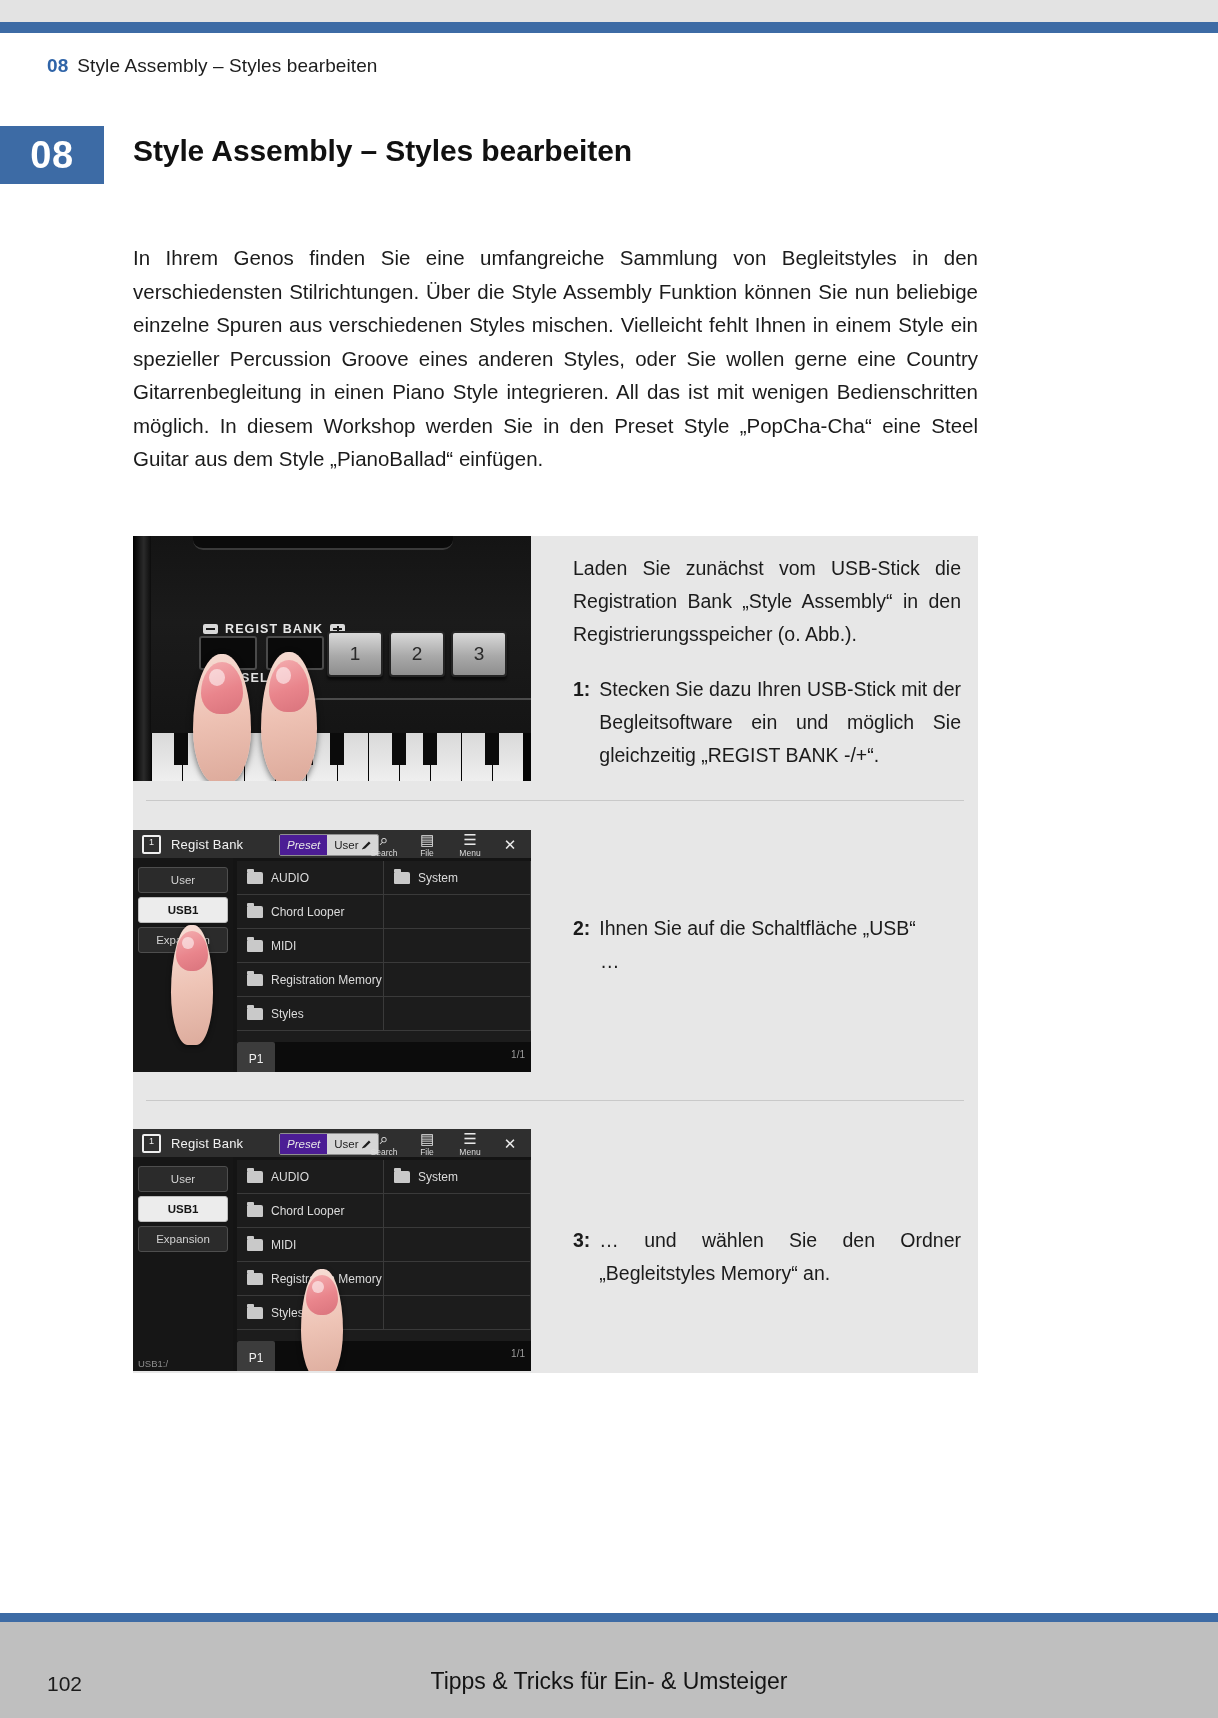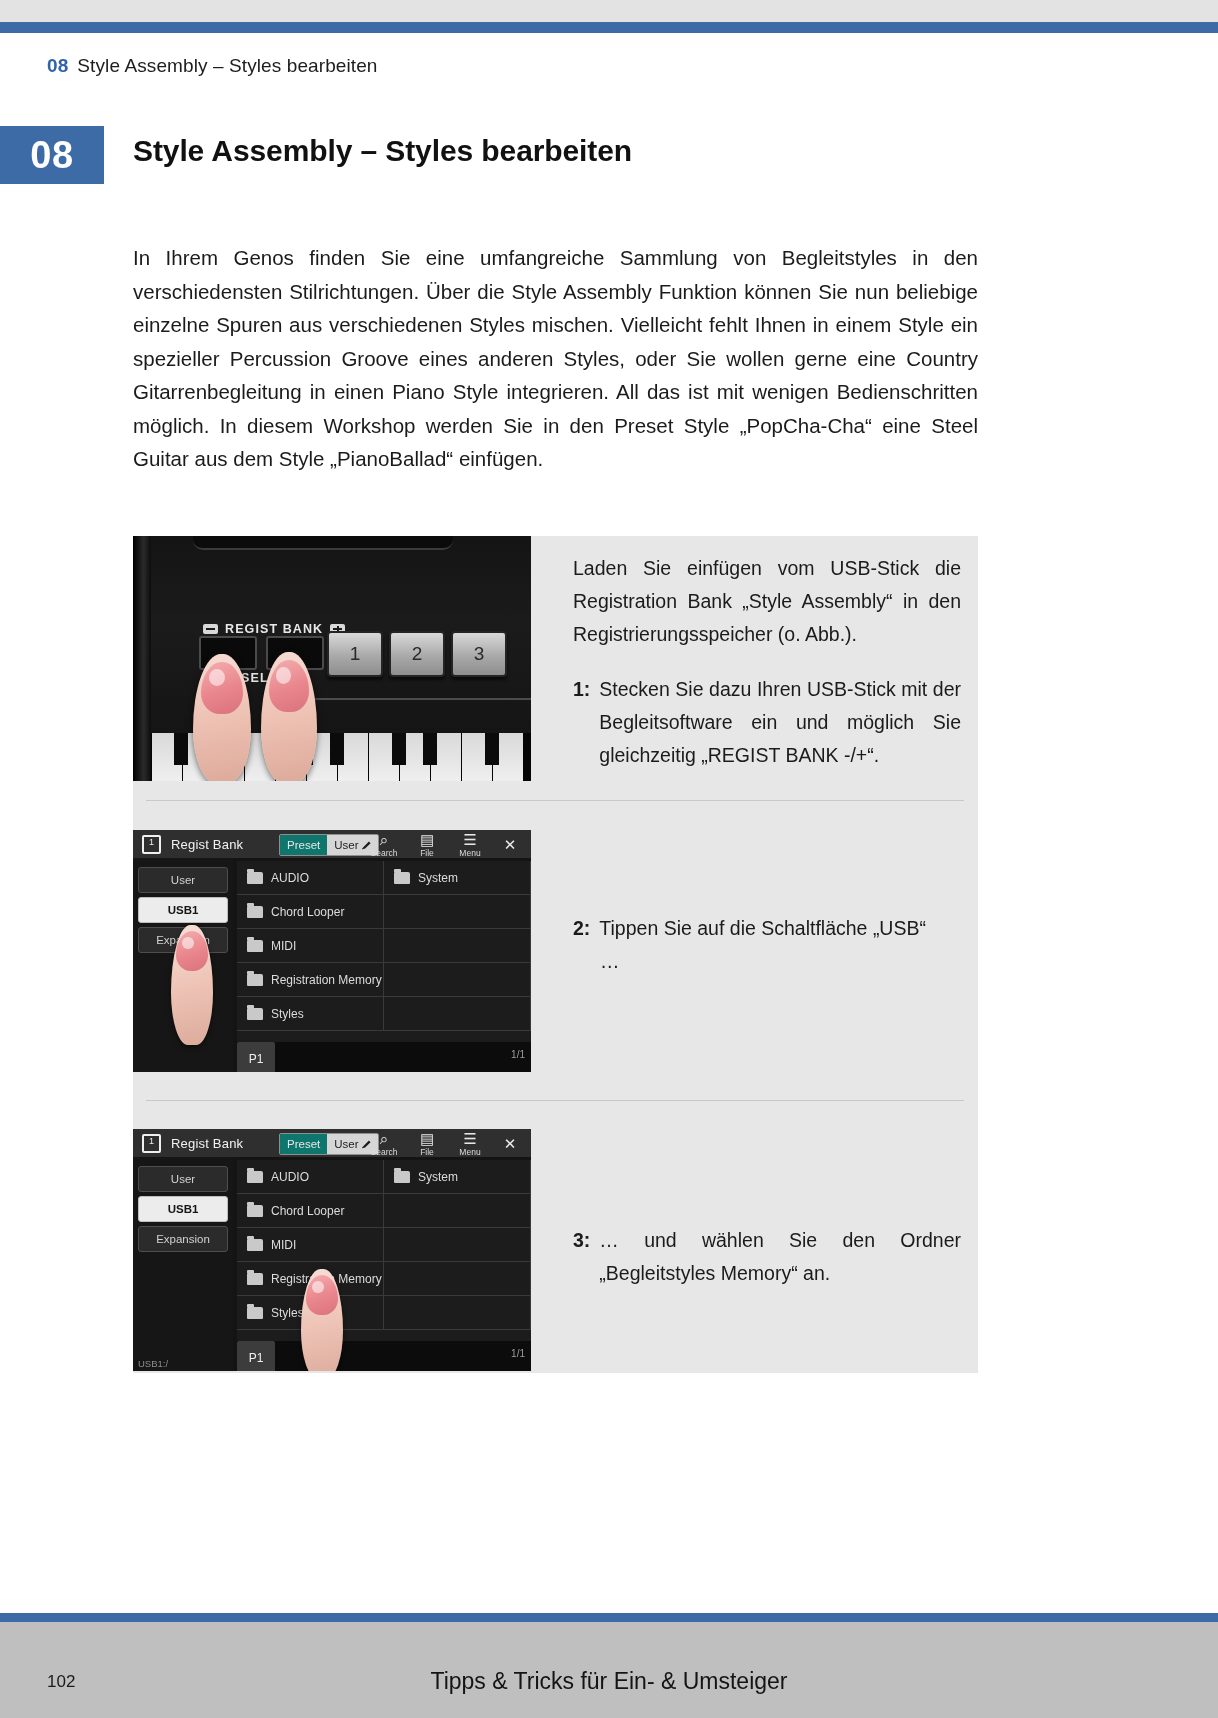--- a/index.html
+++ b/index.html
@@ -319,21 +319,21 @@
     border-radius: 2px;
     overflow: hidden;
   }
   .seg {
     padding: 0 7px;
     font-size: 11.5px;
     display: flex;
     align-items: center;
     white-space: nowrap;
   }
-  .seg.off { background: #0f766e; color: #e6e6e6; }
+  .seg.off { background: #4c1d95; color: #e6e6e6; font-style: italic; }
   .seg.on  { background: #d6d6d6; color: #1d1d1d; }
   .pencil-glyph {
     display: inline-block;
     margin-left: 3px;
     width: 9px; height: 9px;
     background: #1d1d1d;
     clip-path: polygon(0% 100%, 22% 72%, 82% 12%, 100% 30%, 40% 90%);
   }
   .lcd-tools {
     position: absolute;
@@ -480,21 +480,21 @@
   }
   .footer-bar {
     position: absolute;
     left: 0; top: 1622px;
     width: 1218px; height: 96px;
     background: #bfbfbf;
   }
   .footer-page {
     position: absolute;
     left: 47px; top: 1672px;
-    font-size: 17px;
+    font-size: 21px;
     color: #1b1b1b;
   }
   .footer-title {
     position: absolute;
     left: 0; top: 1668px;
     width: 1218px;
     text-align: center;
     font-size: 23px;
     color: #141414;
   }
@@ -565,21 +565,21 @@
 
       <div class="finger pf1">
         <div class="nail"></div>
       </div>
       <div class="finger pf2">
         <div class="nail"></div>
       </div>
     </div>
 
     <div class="calloutcol" style="top:16px;">
-      <div class="callout-para">Laden Sie einfügen vom USB-Stick die Registration Bank „Style Assembly“ in den Registrierungsspeicher (o. Abb.).</div>
+      <div class="callout-para">Laden Sie zunächst vom USB-Stick die Registration Bank „Style Assembly“ in den Registrierungsspeicher (o. Abb.).</div>
       <div class="step" style="margin-top:22px;">
         <span class="step-num">1:</span>
         <span class="step-text">Stecken Sie dazu Ihren USB-Stick mit der Begleitsoftware ein und möglich Sie gleichzeitig „REGIST BANK -/+“.</span>
       </div>
     </div>
   </div>
 
   <div class="row-sep" style="top:264px;"></div>
 
   <div class="row" style="top:294px;height:242px;">
@@ -657,21 +657,21 @@
       </div>
 
       <div class="lcd-finger" style="left:38px;top:95px;width:42px;height:120px;">
         <div class="nail" style="top:6px;width:32px;height:40px;"></div>
       </div>
     </div>
 
     <div class="calloutcol" style="top:82px;">
       <div class="step">
         <span class="step-num">2:</span>
-        <span class="step-text">Tippen Sie auf die Schaltfläche „USB“</span>
+        <span class="step-text">Ihnen Sie auf die Schaltfläche „USB“</span>
       </div>
       <div style="padding-left:27px;">…</div>
     </div>
   </div>
 
   <div class="row-sep" style="top:564px;"></div>
 
   <div class="row" style="top:593px;height:242px;">
 
     <div class="lcd" style="top:0;">

